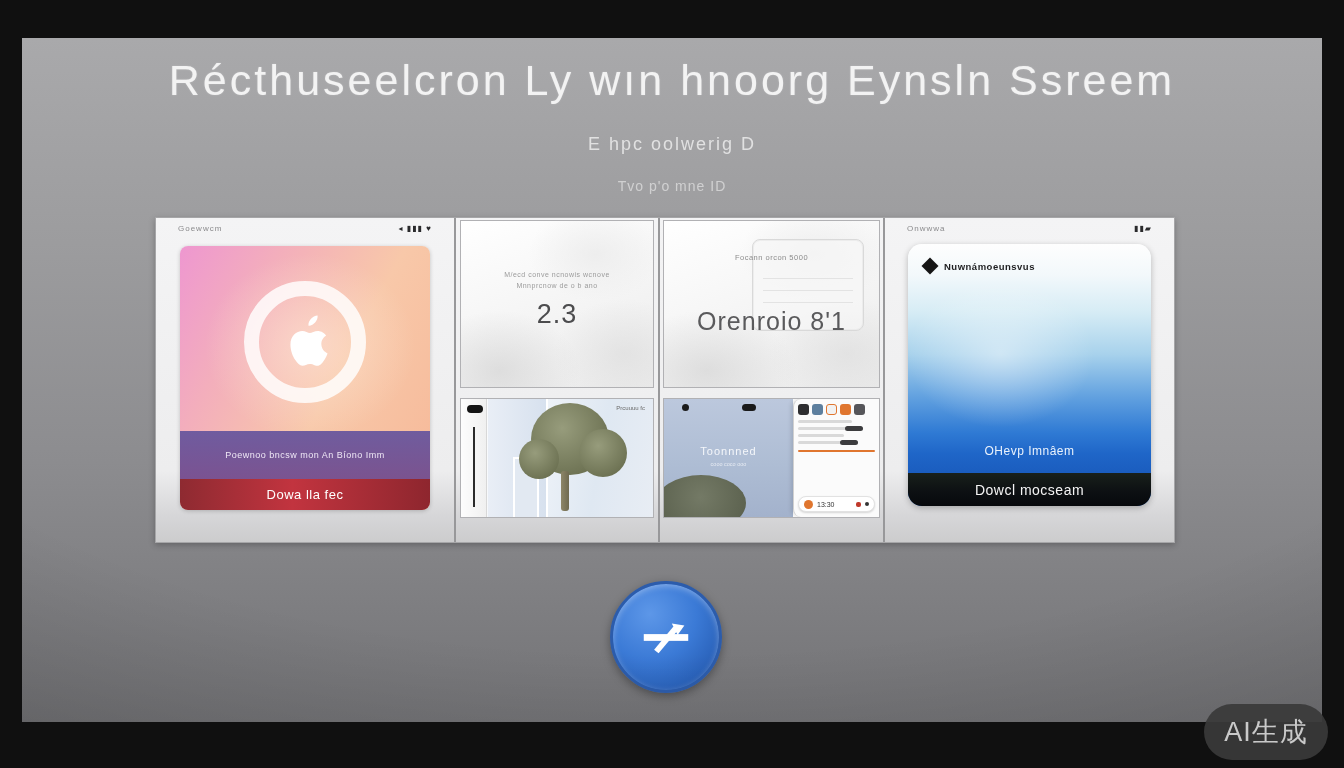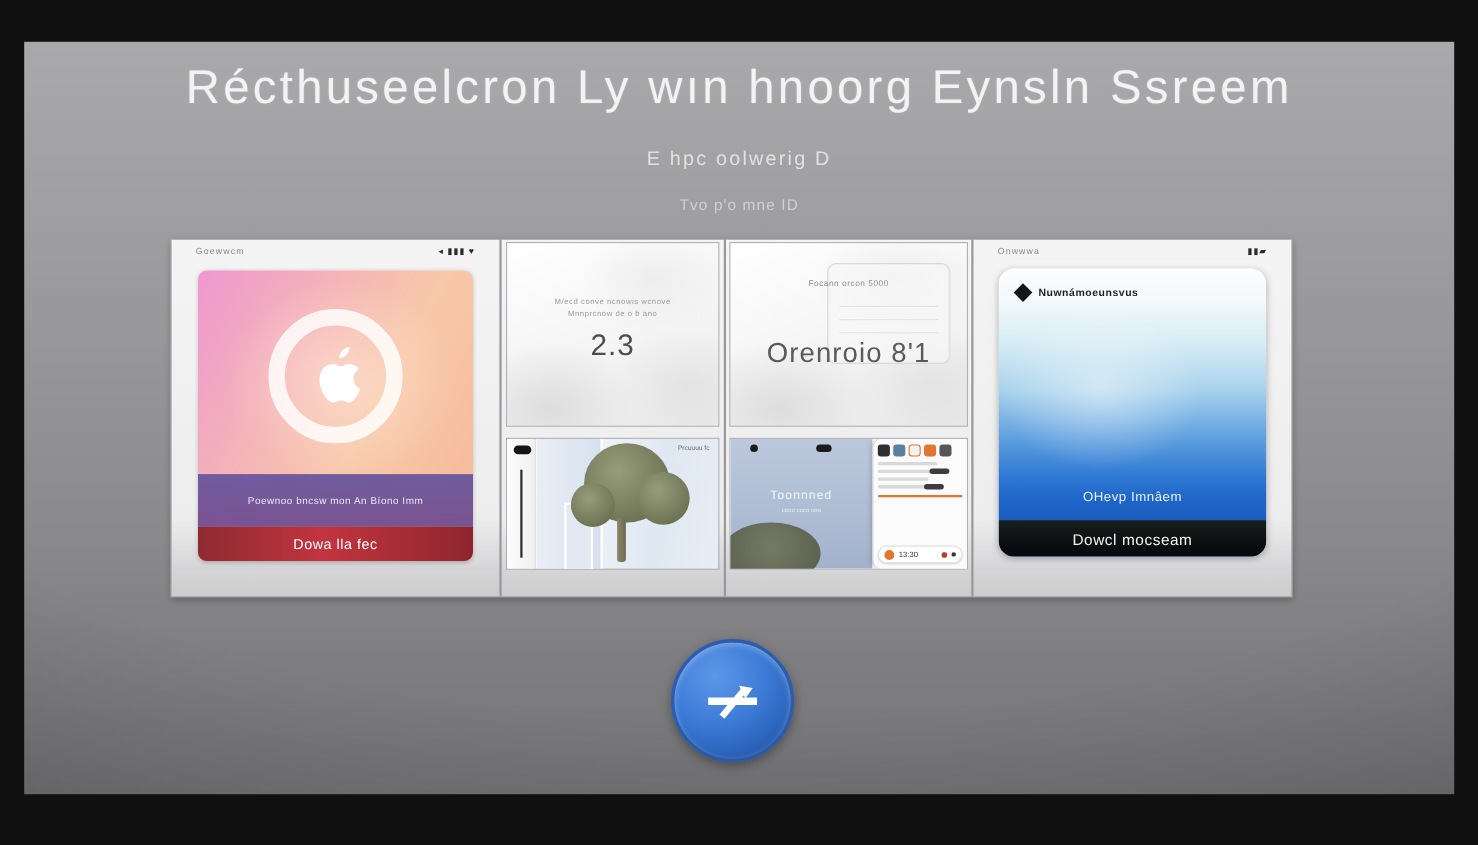--- a/index.html
+++ b/index.html
@@ -279,13 +279,16 @@
     <div class="cta">
       <svg viewBox="0 0 60 60" width="58" height="58" aria-hidden="true">
         <rect x="7" y="27" width="46" height="7" fill="#ffffff"></rect>
         <path d="M20 45 L40 21" stroke="#ffffff" stroke-width="6" fill="none"></path>
         <polygon points="36,16 49,18 42,28" fill="#ffffff"></polygon>
       </svg>
     </div>
 
   </div>
 
+  <div class="watermark">
+    <span>AI生成</span>
+  </div>
 </div>
 
 </body></html>

